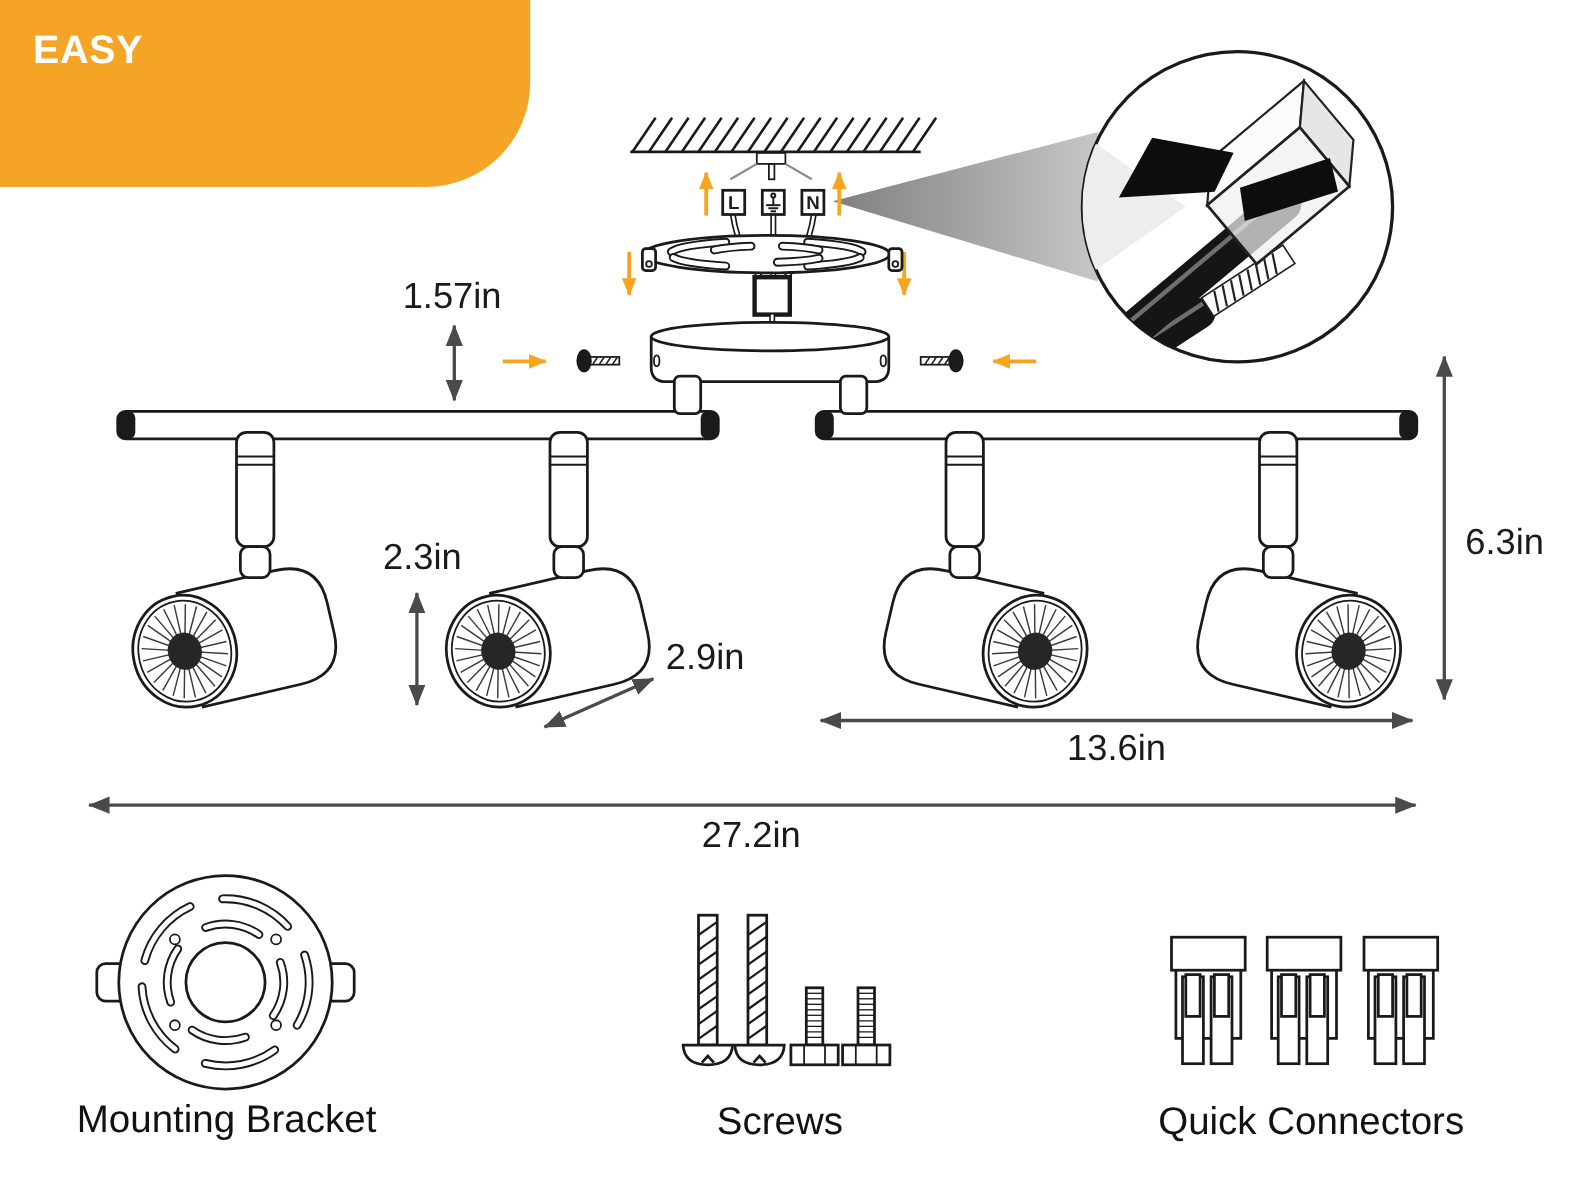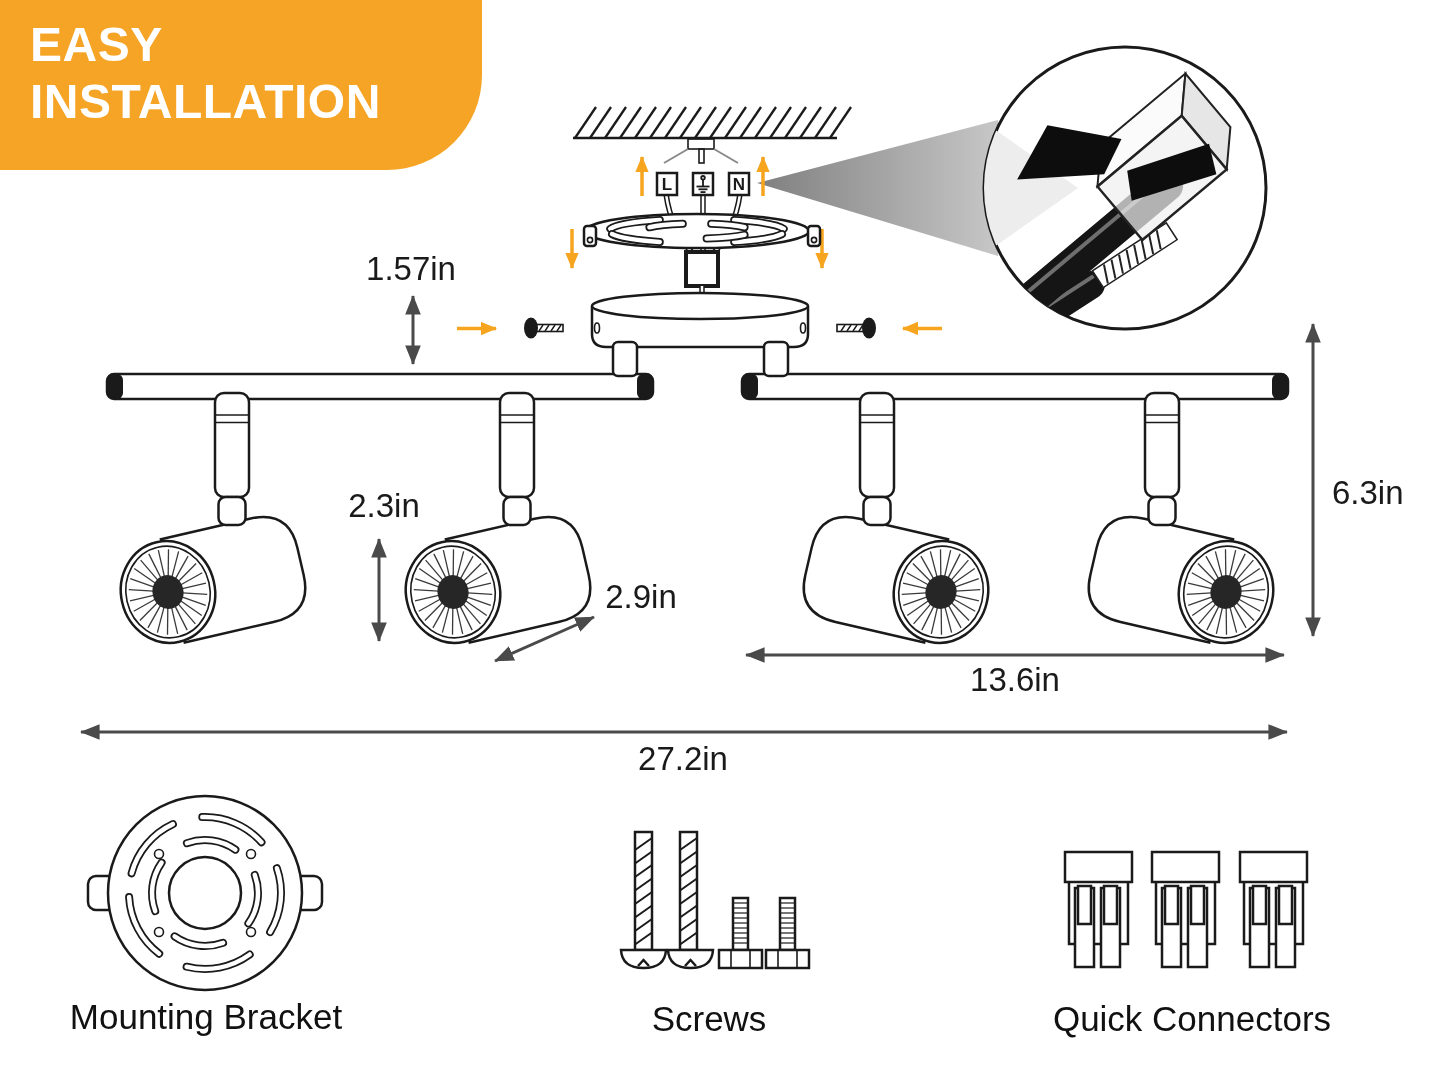--- a/index.html
+++ b/index.html
@@ -1,19 +1,19 @@
 <!DOCTYPE html>
 <html><head>
 <meta charset="utf-8">
 <style>
   html,body{margin:0;padding:0;background:#ffffff;}
   #stage{position:relative;width:1445px;height:1084px;background:#ffffff;overflow:hidden;
          font-family:"Liberation Sans", sans-serif;}
   #badge{position:absolute;left:0;top:0;width:482px;height:170px;background:#F6A426;
-         border-bottom-right-radius:95px;color:#ffffff;font-weight:bold;font-size:48px;
+         border-bottom-right-radius:95px;color:#ffffff;font-weight:bold;font-size:36px;
          line-height:57px;letter-spacing:0.5px;padding-left:30px;padding-top:16px;box-sizing:border-box;}
   #badge span{display:block;}
   svg{position:absolute;left:0;top:0;}
   .ink{stroke:#1a1a1a;stroke-width:2.5;fill:none;}
   .inkf{stroke:#1a1a1a;stroke-width:2.5;fill:#ffffff;}
   .thin{stroke:#1a1a1a;stroke-width:1.6;fill:none;}
   .blk{fill:#1a1a1a;stroke:none;}
   .dim{stroke:#4a4a4a;stroke-width:3;fill:none;}
   .dimtxt{fill:#1a1a1a;font-size:33px;font-family:"Liberation Sans",sans-serif;}
   .parttxt{fill:#111111;font-size:35px;font-family:"Liberation Sans",sans-serif;}
@@ -388,15 +388,14 @@
     <g>
       <use href="#qconn" transform="translate(1065,852)"></use>
       <use href="#qconn" transform="translate(1152,852)"></use>
       <use href="#qconn" transform="translate(1240,852)"></use>
     </g>
     <text class="parttxt" x="1192" y="1031" text-anchor="middle">Quick Connectors</text>
   </svg>
 
   <div id="badge">
     <span>EASY</span>
-    <span>INSTALLATION</span>
   </div>
 </div>
 
 </body></html>

